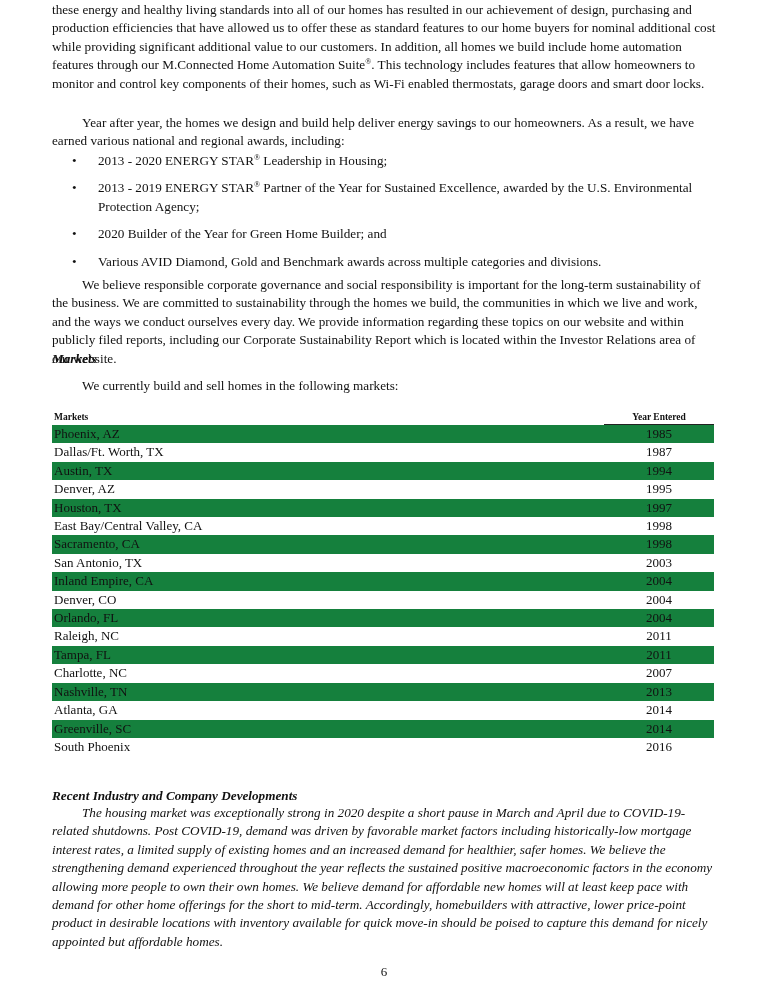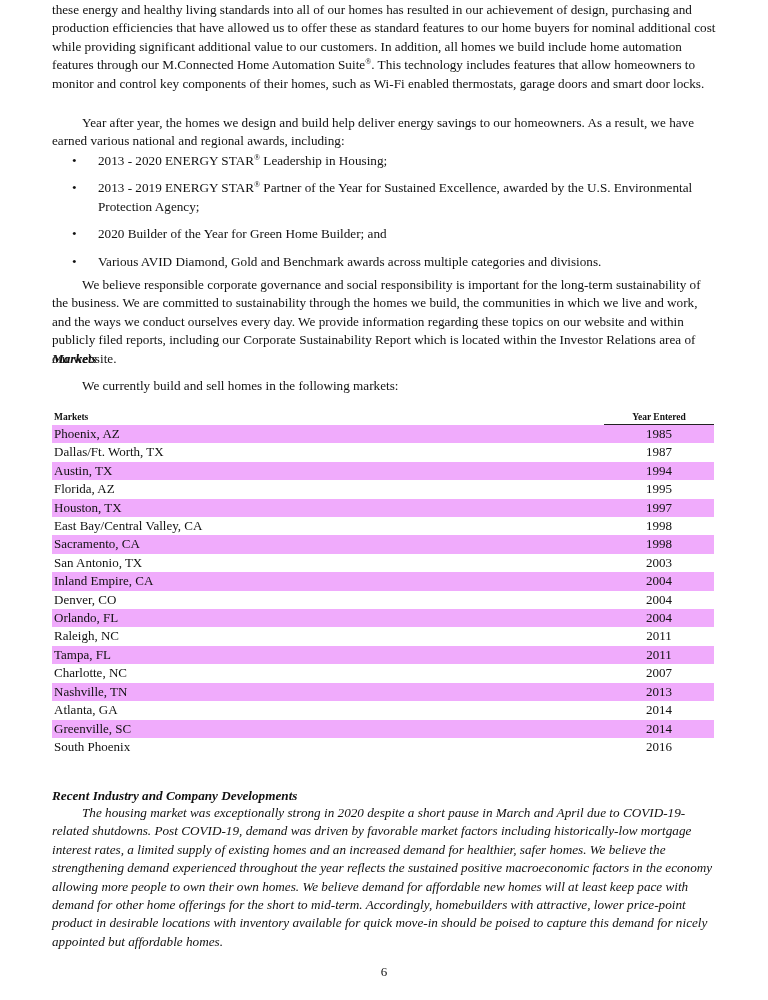--- a/index.html
+++ b/index.html
@@ -20,21 +20,21 @@
   .p4 { position: absolute; top: 377px; left: 0; text-indent: 30px; }
   table.markets {
     position: absolute; top: 410px; left: 0; width: 662px; border-collapse: collapse;
   }
   table.markets th {
     font-size: 9.5px; font-weight: bold; line-height: 14px; padding: 0 0 0 2px; text-align: left;
   }
   table.markets th.year { text-align: center; border-bottom: 1.5px solid #222; width: 110px; padding: 0; }
   table.markets td { font-size: 13px; line-height: 18.4px; padding: 0 0 0 2px; height: 18.4px; }
   table.markets td.year { text-align: center; padding: 0; }
-  table.markets tr.shade td { background: #f0abfc; }
+  table.markets tr.shade td { background: #15803d; }
   .h-recent { position: absolute; top: 787px; left: 0; font-style: italic; font-weight: bold; line-height: 18px; }
   .p5 { position: absolute; top: 804px; left: 0; width: 664px; text-indent: 30px; font-style: italic; }
   .page-num { position: absolute; top: 964px; left: 0; width: 768px; text-align: center; font-size: 13px; }
 </style>
 </head>
 <body>
 
 <div class="page">
 
   <p class="p1"><span>these energy and healthy living standards into all of our homes has resulted in our achievement of design, purchasing and production efficiencies that have allowed us to offer these as standard features to our home buyers for nominal additional cost while providing significant additional value to our customers. In addition, all homes we build include home automation features through our M.Connected Home Automation Suite</span><sup>®</sup><span>. This technology includes features that allow homeowners to monitor and control key components of their homes, such as Wi-Fi enabled thermostats, garage doors and smart door locks.</span></p>
@@ -67,21 +67,21 @@
         </tr>
         <tr>
           <td>Dallas/Ft. Worth, TX</td>
           <td class="year">1987</td>
         </tr>
         <tr class="shade">
           <td>Austin, TX</td>
           <td class="year">1994</td>
         </tr>
         <tr>
-          <td>Florida, AZ</td>
+          <td>Denver, AZ</td>
           <td class="year">1995</td>
         </tr>
         <tr class="shade">
           <td>Houston, TX</td>
           <td class="year">1997</td>
         </tr>
         <tr>
           <td>East Bay/Central Valley, CA</td>
           <td class="year">1998</td>
         </tr>

